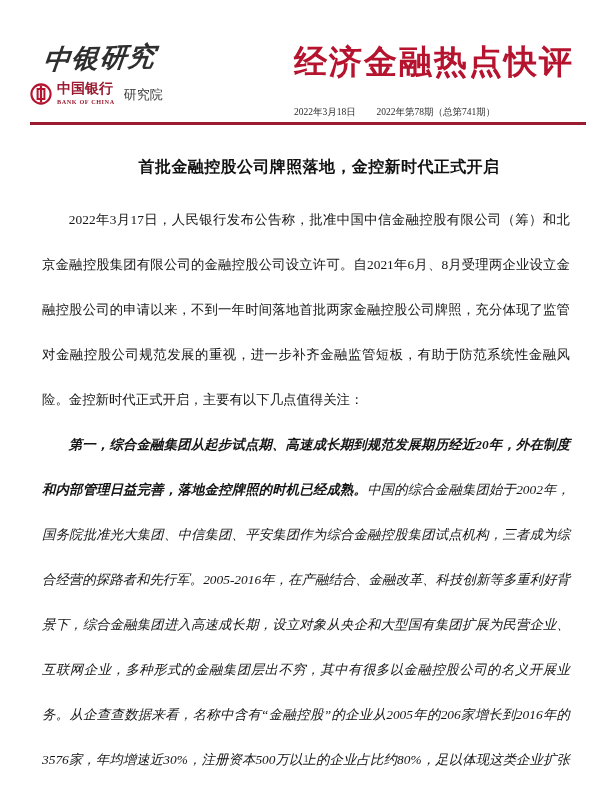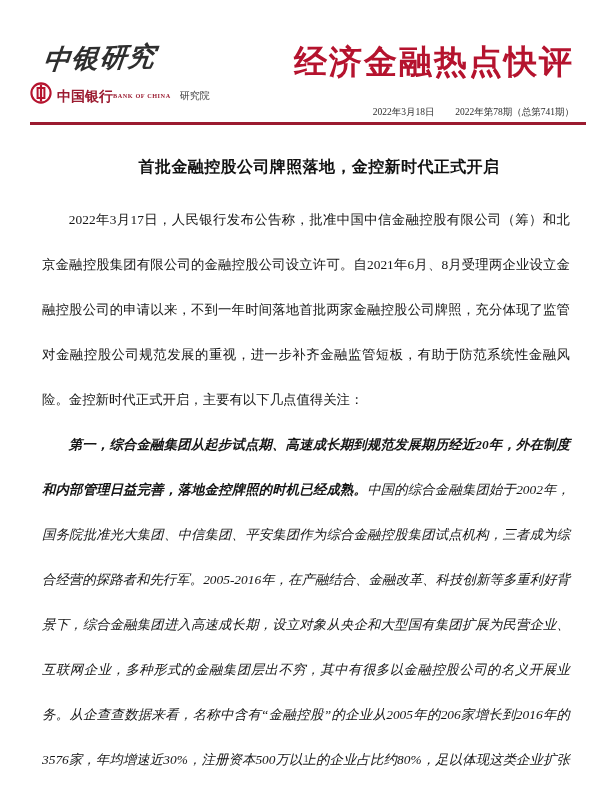--- a/index.html
+++ b/index.html
@@ -61,20 +61,21 @@
   .boc-mark {
     width: 22px;
     height: 22px;
     position: relative;
     flex: 0 0 auto;
     margin-right: 5px;
   }
 
   .boc-names {
     display: flex;
+    flex-direction: column;
     line-height: 1;
   }
 
   .boc-cn {
     font-family: "Liberation Serif", serif;
     font-size: 14px;
     font-weight: bold;
     color: #9b1b30;
     letter-spacing: 0px;
     white-space: nowrap;
@@ -85,33 +86,33 @@
     font-size: 6.2px;
     font-weight: bold;
     color: #9b1b30;
     letter-spacing: 0.6px;
     margin-top: 2.5px;
     white-space: nowrap;
   }
 
   .institute {
     font-family: "Liberation Sans", sans-serif;
-    font-size: 10px;
+    font-size: 13px;
     color: #3a3a3a;
     margin-left: 9px;
     align-self: flex-end;
     padding-bottom: 1px;
     white-space: nowrap;
   }
 
   .header-right {
     position: absolute;
-    right: 38px;
+    right: 18px;
     top: 44px;
-    text-align: right;
+    text-align: left;
     width: 300px;
   }
 
   .pub-title {
     font-family: "Liberation Serif", serif;
     font-size: 33px;
     font-weight: bold;
     color: #b5132e;
     letter-spacing: 2px;
     line-height: 1.1;

